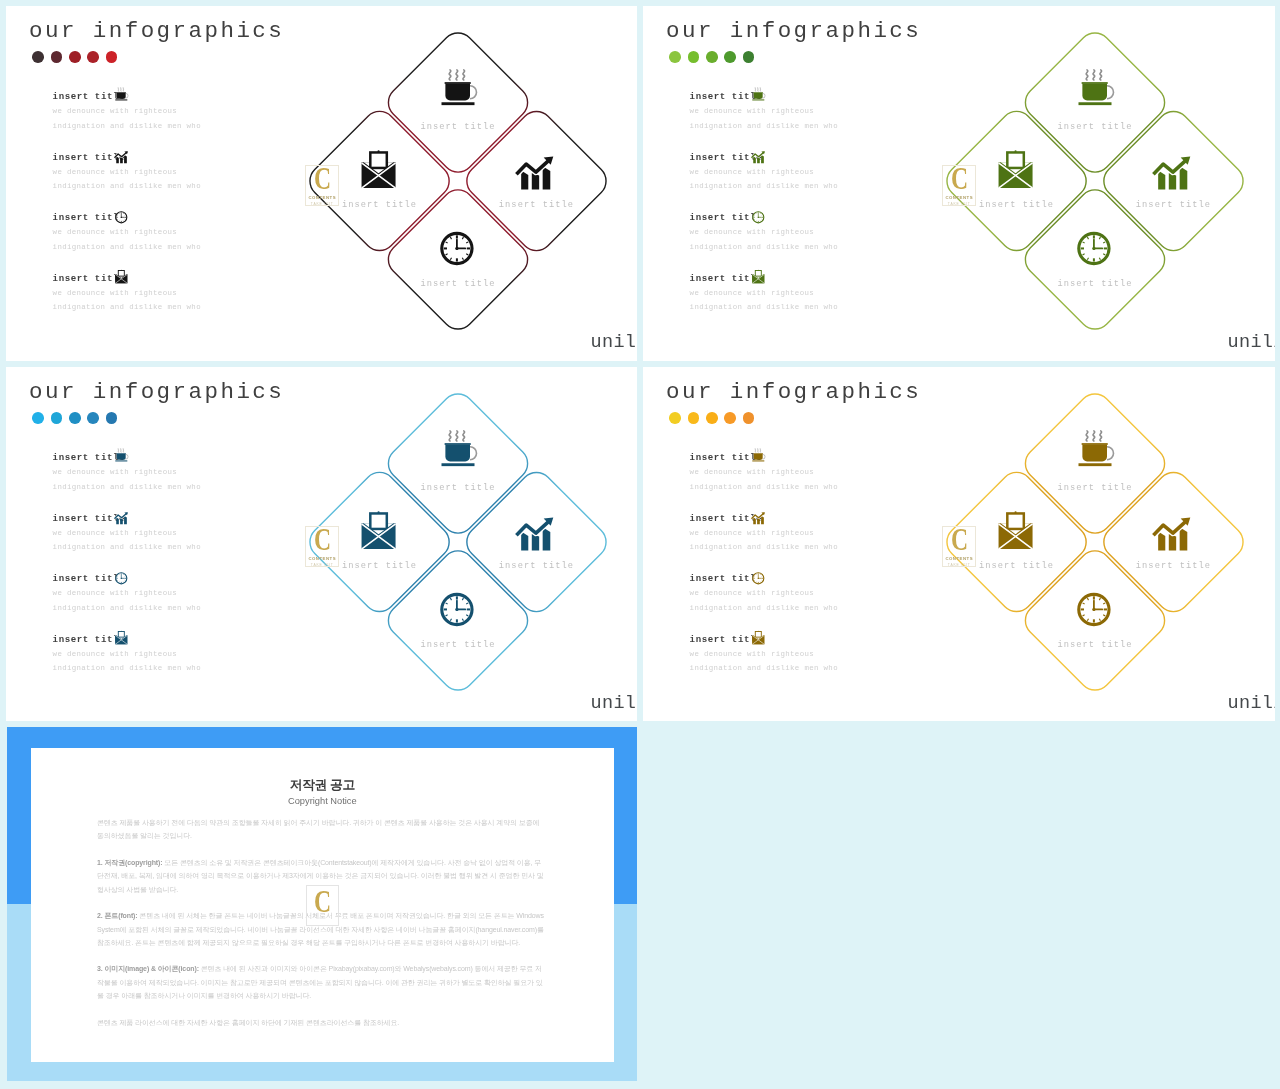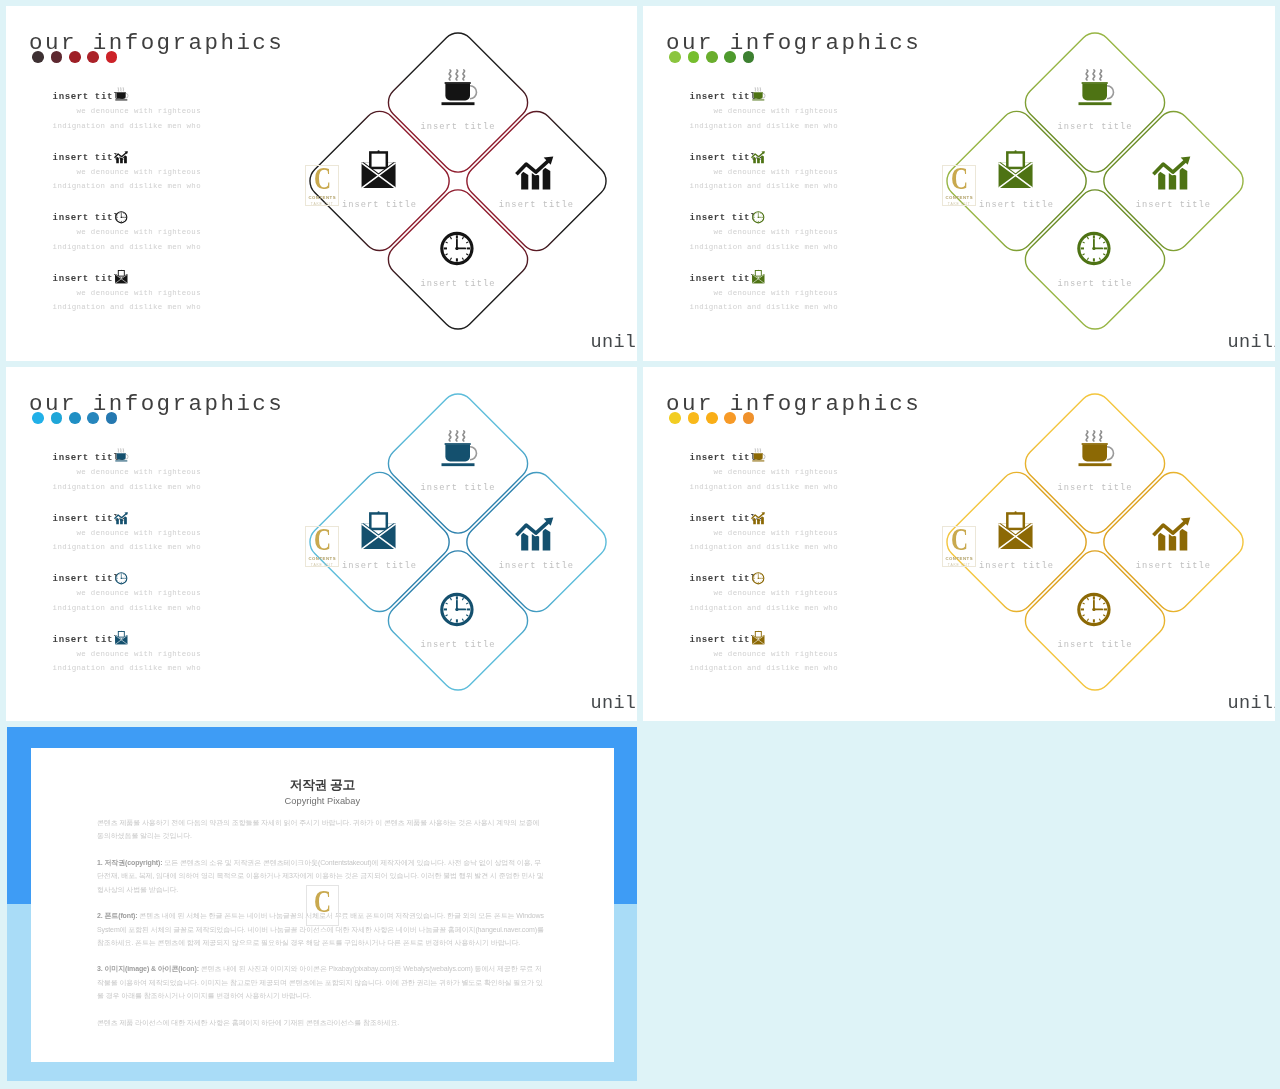--- a/index.html
+++ b/index.html
@@ -6,31 +6,31 @@
   html,body{margin:0;padding:0;}
   body{width:1280px;height:1089px;background:#def3f7;overflow:hidden;
        font-family:"Liberation Sans",sans-serif;}
   .page{position:absolute;left:0;top:0;width:1280px;height:1089px;}
   .slide{position:absolute;background:#ffffff;overflow:hidden;}
   .s0{left:6px;top:6px;width:631px;height:355px;}
   .s1{left:643px;top:6px;width:632px;height:355px;}
   .s2{left:6px;top:367px;width:631px;height:354px;}
   .s3{left:643px;top:367px;width:632px;height:354px;}
 
-  .sl-title{position:absolute;left:23px;top:26px;font-family:"Liberation Mono",monospace;
+  .sl-title{position:absolute;left:23px;top:14px;font-family:"Liberation Mono",monospace;
      font-size:22.5px;letter-spacing:2.45px;color:#3f3f3f;white-space:nowrap;line-height:1;}
   .dots{position:absolute;left:26.3px;top:45.1px;display:flex;gap:6.65px;}
   .dot{width:11.7px;height:11.7px;border-radius:50%;flex:0 0 auto;}
 
   .bullets{position:absolute;left:46.6px;top:86.4px;}
   .bullet{position:relative;height:60.5px;}
   .b-head{font-family:"Liberation Mono",monospace;font-size:9.1px;color:#3f3f3f;
       letter-spacing:0.58px;font-weight:bold;line-height:1;white-space:nowrap;}
   .b-line{font-family:"Liberation Mono",monospace;font-size:7.4px;color:#d0d0d0;
-      letter-spacing:0.35px;line-height:1;white-space:nowrap;margin-top:6.9px;text-align:right;}
+      letter-spacing:0.35px;line-height:1;white-space:nowrap;margin-top:6.9px;}
   .b-icon{position:absolute;left:61.8px;width:14.6px;height:14.6px;overflow:visible;}
 
   .brand{position:absolute;left:554.5px;top:327.5px;font-family:"Liberation Mono",monospace;
       font-size:18.5px;letter-spacing:0.35px;color:#44484b;line-height:1;margin-left:30px;}
 
   .comp{position:absolute;left:0;top:0;width:632px;height:351px;pointer-events:none;}
   .dlabel{font-family:"Liberation Mono",monospace;font-size:8.7px;fill:#c0c0c0;letter-spacing:1.05px;}
 
   
   .wm{position:absolute;left:299.3px;top:158.5px;width:31.8px;height:39px;border:1px solid #ece7d8;
@@ -474,21 +474,21 @@
         <span class="wm-c">C</span>
         <span class="wm-n">CONTENTS</span>
         <span class="wm-s">TAKE OUT</span>
       </div>
 <div class="brand">unilife</div>
 </div>
 </div>
 <div class="cbox">
  <div class="cpaper">
   <div class="c-title">저작권 공고</div>
-  <div class="c-sub">Copyright Pixabay</div>
+  <div class="c-sub">Copyright Notice</div>
   <div class="c-body">
         <p>콘텐츠 제품을 사용하기 전에 다음의 약관의 조항들을 자세히 읽어 주시기 바랍니다. 귀하가 이 콘텐츠 제품을 사용하는 것은 사용시 계약의 보증에 동의하셨음을 알리는 것입니다.</p>
         <p><b>1. 저작권(copyright):</b><span> 모든 콘텐츠의 소유 및 저작권은 콘텐츠테이크아웃(Contentstakeout)에 제작자에게 있습니다. 사전 승낙 없이 상업적 이용, 무단전재, 배포, 복제, 임대에 의하여 영리 목적으로 이용하거나 제3자에게 이용하는 것은 금지되어 있습니다. 이러한 불법 행위 발견 시 준엄한 민사 및 형사상의 사법을 받습니다.</span></p>
         <p><b>2. 폰트(font):</b><span> 콘텐츠 내에 된 서체는 한글 폰트는 네이버 나눔글꼴의 서체로서 무료 배포 폰트이며 저작권있습니다. 한글 외의 모든 폰트는 Windows System에 포함된 서체의 글꼴로 제작되었습니다. 네이버 나눔글꼴 라이선스에 대한 자세한 사항은 네이버 나눔글꼴 홈페이지(hangeul.naver.com)를 참조하세요. 폰트는 콘텐츠에 함께 제공되지 않으므로 필요하실 경우 해당 폰트를 구입하시거나 다른 폰트로 변경하여 사용하시기 바랍니다.</span></p>
         <p><b>3. 이미지(image) &amp; 아이콘(icon):</b><span> 콘텐츠 내에 된 사진과 이미지와 아이콘은 Pixabay(pixabay.com)와 Webalys(webalys.com) 등에서 제공한 무료 저작물을 이용하여 제작되었습니다. 이미지는 참고로만 제공되며 콘텐츠에는 포함되지 않습니다. 이에 관한 권리는 귀하가 별도로 확인하실 필요가 있을 경우 아래를 참조하시거나 이미지를 변경하여 사용하시기 바랍니다.</span></p>
         <p>콘텐츠 제품 라이선스에 대한 자세한 사항은 홈페이지 하단에 기재된 콘텐츠라이선스를 참조하세요.</p>
       </div>
   <div class="cwm">
     <span class="wm-c">C</span>
   </div>

